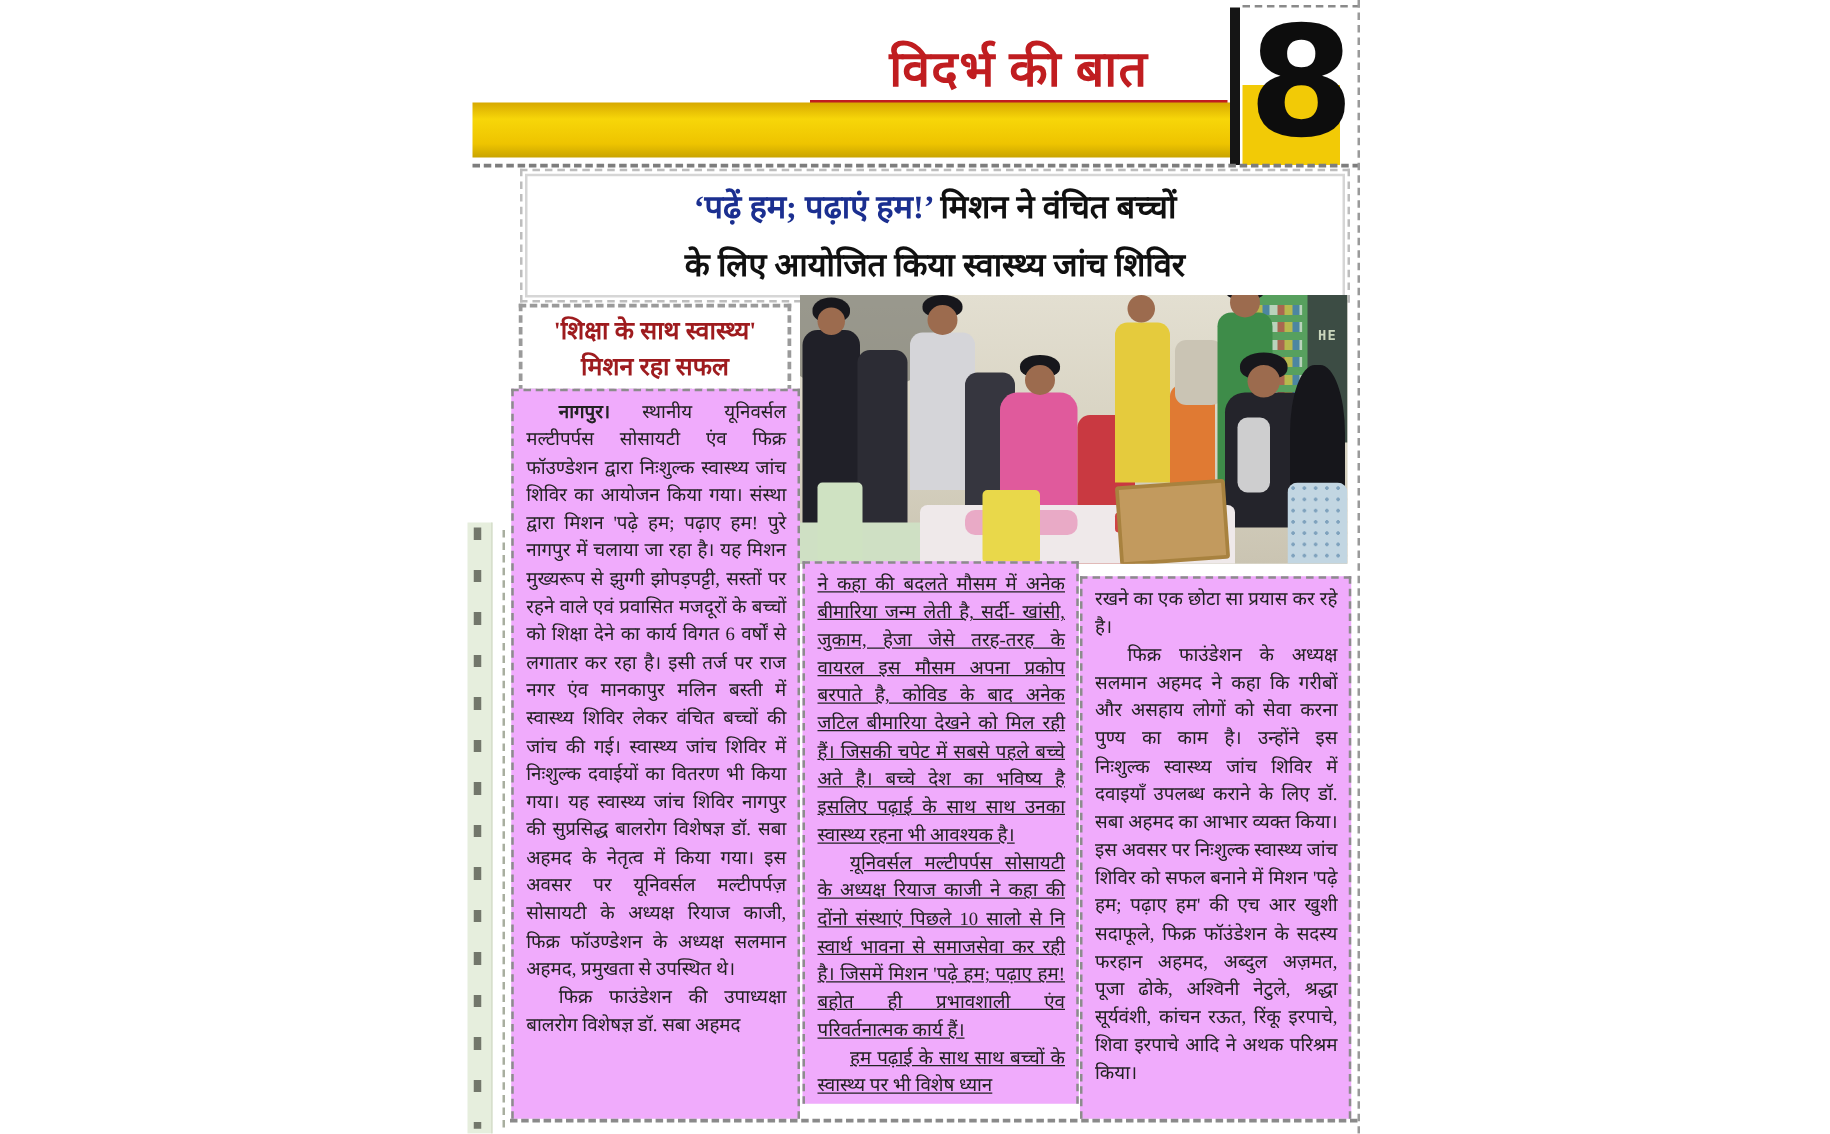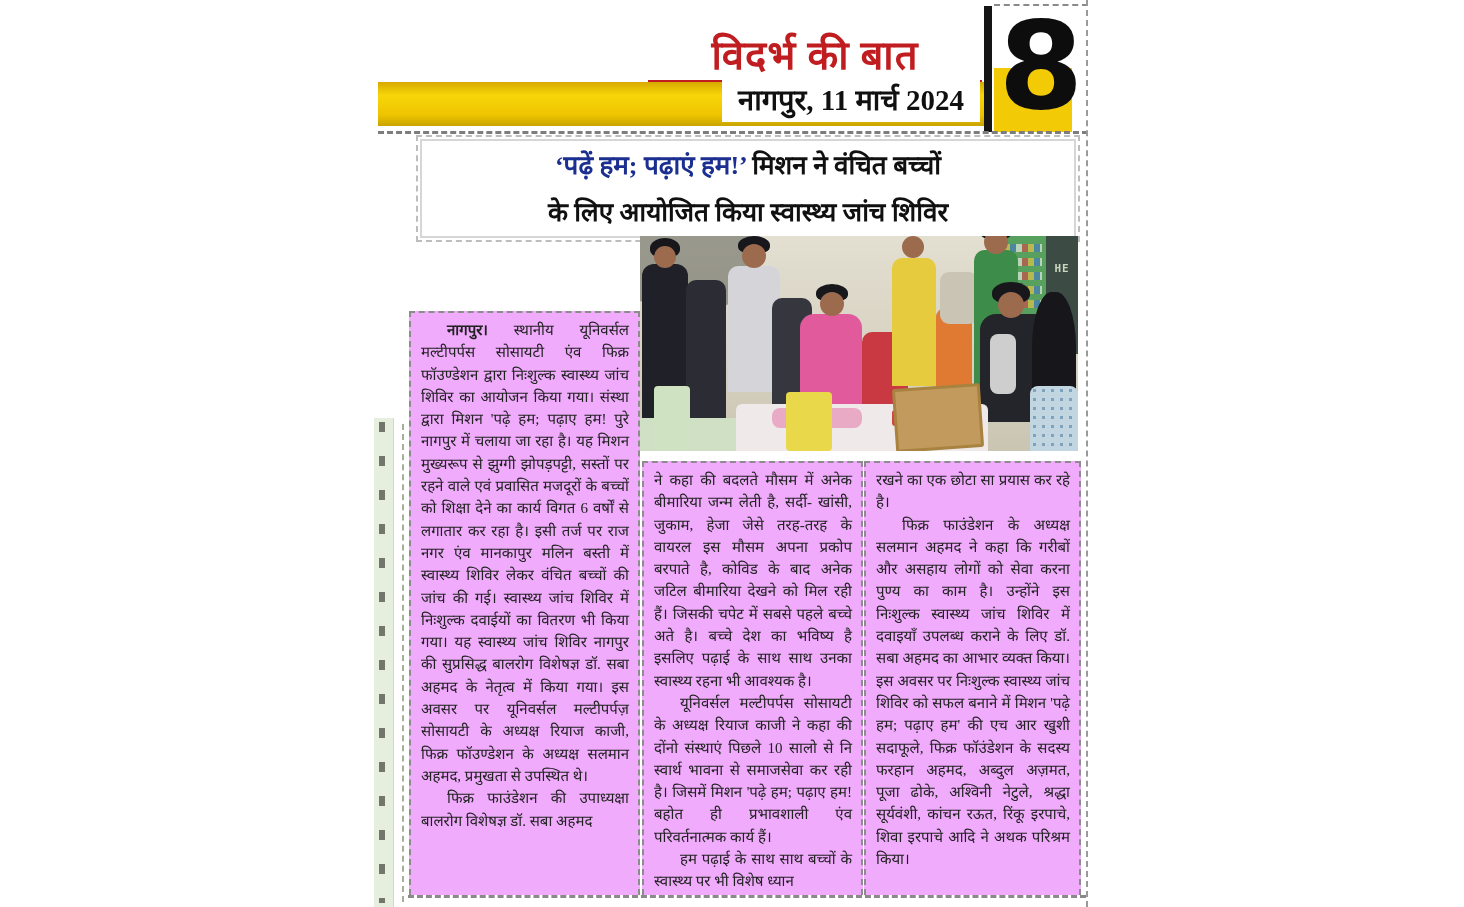--- a/index.html
+++ b/index.html
@@ -104,51 +104,54 @@
   .h10{ left:344px; top:-6px; width:24px; height:24px;} .hh10{ left:340px; top:-14px; width:32px; height:18px;}
   .hdoc{ left:358px; top:56px; width:26px; height:26px;} .hhdoc{ left:352px; top:46px; width:38px; height:22px;}
 
   
   .col{ position:absolute; background:#f0abfc; font-size:15px; line-height:22.3px;
     text-align:justify; color:#222; padding:6px 9px 0 10px; }
   .col p{ margin:0; }
   .col p.indent{ text-indent:26px; }
   .col1{ left:409px; top:311px; width:231px; height:584px;
     border-left:2px dashed #8c8c8c; border-right:2px dashed #8c8c8c; border-top:2px dashed #8c8c8c; }
-  .col2{ left:642px; top:461px; width:221px; height:434px;
-    border-left:2px dashed #8c8c8c; border-right:2px dashed #8c8c8c; border-top:2px dashed #8c8c8c; }
+  .col2{ left:642px; top:449px; width:221px; height:434px;
+    border-left:2px dashed #8c8c8c; border-right:2px dashed #8c8c8c; border-top:2px dashed #8c8c8c;text-decoration:underline; }
   .col3{ left:864px; top:461px; width:217px; height:434px;
     border-left:2px dashed #8c8c8c; border-right:2px dashed #8c8c8c; border-top:2px dashed #8c8c8c; }
   .dateline{ font-weight:bold; }
 </style>
 </head>
 <body>
 
 <div class="canvas">
 
   <div class="side-strip"></div>
   <div class="stray-dash"></div>
 
   <div class="masthead">विदर्भ की बात</div>
   <div class="yellow-strip"></div>
-  <div class="date-box">नागपुर, 11 मार्च 2024</div>
   <div class="black-bar"></div>
   <div class="pagenum-box">
     <div class="pagenum-yellow"></div>
     <div class="pagenum">8</div>
   </div>
 
   <div class="dash-top-article"></div>
   <div class="dash-right-full"></div>
 
   <div class="headline-box">
     <div><span class="headline-blue">‘पढ़ें हम; पढ़ाएं हम!’</span><span> मिशन ने वंचित बच्चों</span></div>
     <div>के लिए आयोजित किया स्वास्थ्य जांच शिविर</div>
   </div>
 
+  <div class="subhead-box">
+    <div>'शिक्षा के साथ स्वास्थ्य'</div>
+    <div>मिशन रहा सफल</div>
+  </div>
 
   <div class="photo">
     <div class="ph tree"></div>
     <div class="ph kiosk"></div>
     <div class="ph board">HE</div>
     <div class="ph p1"></div>
     <div class="hair hh1"></div>
       <div class="head h1"></div>
     <div class="ph p2"></div>
     <div class="ph p3"></div>

